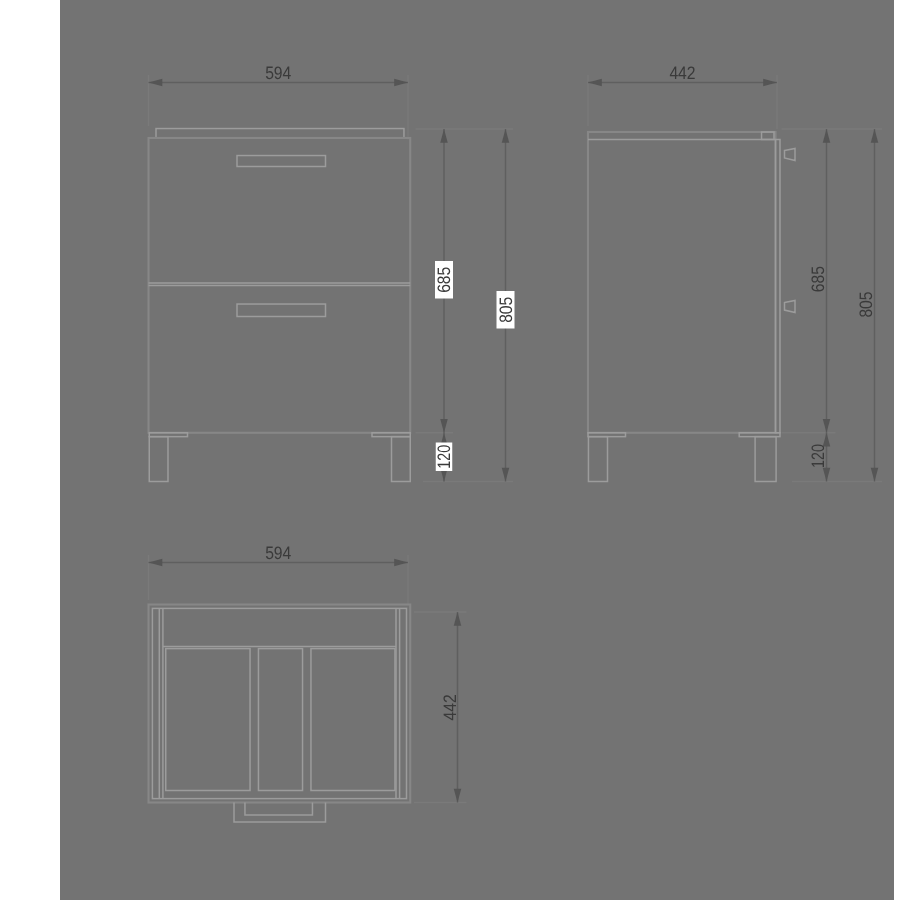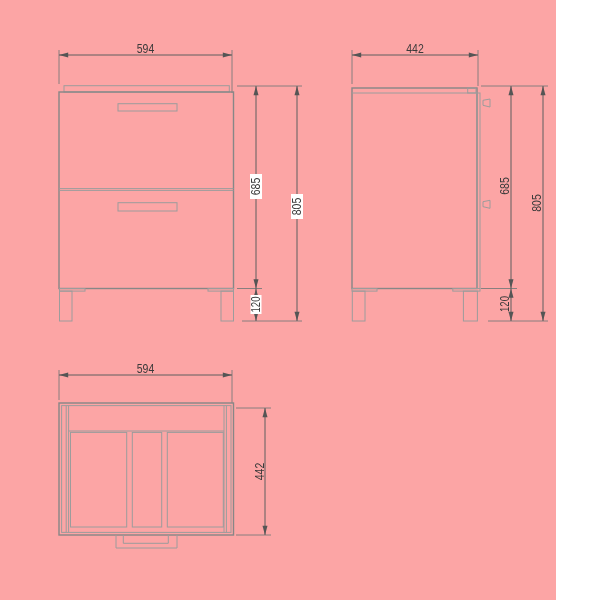--- a/index.html
+++ b/index.html
@@ -1,20 +1,21 @@
 <!DOCTYPE html>
 <html><head>
 <meta charset="utf-8">
 <style>
   html, body { margin: 0; padding: 0; background: #ffffff; }
   .canvas {
     position: relative;
     width: 556px; height: 600px;
-    background: #fca5a5;
+    background: #737373;
     font-family: "Liberation Sans", sans-serif;
+    margin-left: 40px;
   }
   svg { display: block; }
   .obj  { stroke: #9c9c9c; stroke-width: 1;   fill: none; }
   .obj2 { stroke: #878787; stroke-width: 1.4; fill: none; }
   .ext  { stroke: #7a7a7a; stroke-width: 0.9; fill: none; }
   .dim  { stroke: #5f5f5f; stroke-width: 1;   fill: none; }
   .bg   { fill: #ffffff; stroke: none; }
   .t {
     font-family: "Liberation Sans", sans-serif;
     font-size: 12px;

